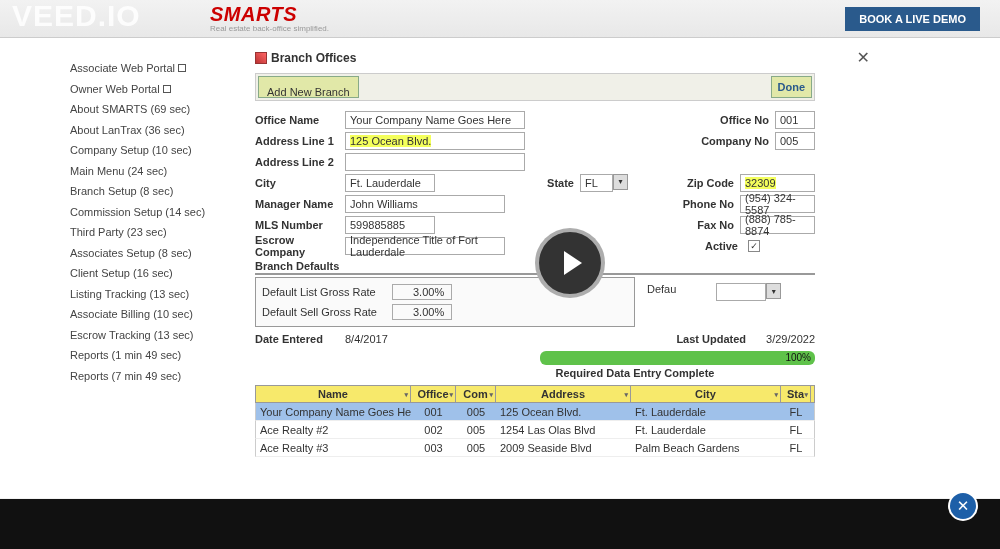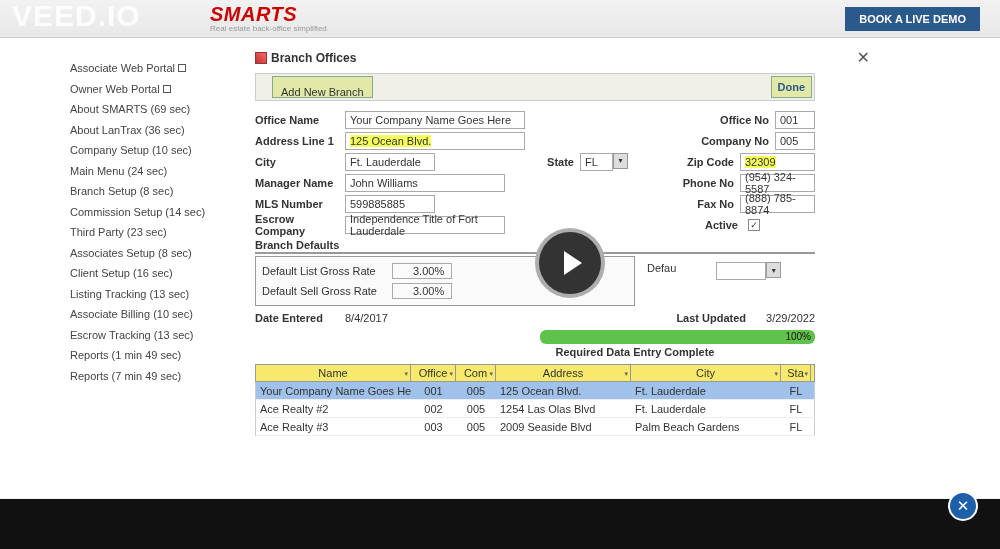--- a/index.html
+++ b/index.html
@@ -18,21 +18,21 @@
 .sidebar-item { font-size: 11px; color: #444; padding: 2px 0; cursor: pointer; white-space: nowrap; line-height: 1.5; }
 .ext-icon { display: inline-block; width: 8px; height: 8px; border: 1px solid #555; margin-left: 3px; position: relative; top: 0px; }
 
 .main { flex: 1; padding: 10px 20px 0 0; position: relative; }
 .panel-header { display: flex; align-items: center; margin-bottom: 6px; }
 .grid-icon { width: 12px; height: 12px; background: linear-gradient(45deg,#b33,#f66); margin-right: 4px; border: 1px solid #933; }
 .panel-title { font-size: 12px; font-weight: bold; }
 .close-x { margin-left: auto; margin-right: 110px; font-size: 16px; color: #555; cursor: pointer; font-weight: normal; }
 
 .toolbar { background: #f0f0e8; height: 28px; width: 560px; display: flex; align-items: center; border: 1px solid #ccc; margin-bottom: 8px; }
-.add-btn { background: #e1e8a8; border: 1px solid #8a8; color: #333; height: 22px; padding: 9px 8px; margin-left: 16px; font-size: 11px; cursor: pointer; }
+.add-btn { background: #e1e8a8; border: 1px solid #8a8; color: #333; height: 22px; padding: 9px 8px; margin-left: 2px; font-size: 11px; cursor: pointer; }
 .done-btn { margin-left: auto; margin-right: 2px; background: #e1e8a8; border: 1px solid #8a8; color: #2a5a8c; height: 22px; padding: 0 6px; font-size: 11px; font-weight: bold; cursor: pointer; }
 
 .form-row { display: flex; align-items: center; height: 21px; margin-bottom: 0px; width: 560px; }
 .lbl { width: 90px; font-size: 11px; font-weight: bold; }
 .lbl-r { font-size: 11px; font-weight: bold; text-align: right; padding-right: 6px; }
 .hl { background: #f4ff5c; }
 .field { border: 1px solid #aaa; height: 18px; font-size: 11px; padding: 0 4px; display: inline-flex; align-items: center; background: white; }
 .field.w180 { width: 180px; }
 .field.w160 { width: 160px; }
 .field.w90 { width: 90px; }
@@ -50,21 +50,21 @@
 .dr { display: flex; align-items: center; height: 20px; }
 .dr .dlbl { width: 130px; font-size: 11px; }
 .dr .dval { border: 1px solid #aaa; width: 60px; height: 16px; text-align: right; padding: 0 20px; font-size: 11px; line-height: 15px; }
 
 .dates-row { display: flex; width: 560px; margin-top: 6px; font-size: 11px; }
 .progress { width: 275px; height: 14px; background: #5fc24a; margin-left: 285px; margin-top: 6px; text-align: right; font-size: 10px; padding-right: 4px; line-height: 14px; color: #111; border-radius: 6px; }
 .req-text { width: 560px; text-align: center; font-size: 11px; font-weight: bold; color: #333; margin-top: 2px; padding-left: 200px; }
 
 .grid { width: 560px; margin-top: 6px; font-size: 11px; }
 .grid-head { display: flex; background: #f7e96b; border: 1px solid #999; }
-.gh { border-right: 1px solid #999; text-align: center; padding: 2px 0; font-weight: normal; position: relative; }
+.gh { border-right: 1px solid #999; text-align: center; padding: 2px 0; font-weight: bold; position: relative; }
 .gh .arrow { position: absolute; right: 2px; top: 5px; font-size: 7px; color: #666; }
 .grid-row { display: flex; border-left: 1px solid #ccc; border-right: 1px solid #ccc; border-bottom: 1px solid #eee; height: 18px; align-items: center; }
 .grid-row.sel { background: #9fc1ea; }
 .gc { padding: 0 4px; overflow: hidden; white-space: nowrap; }
 .c-name { width: 155px; }
 .c-off { width: 45px; text-align: center; }
 .c-com { width: 40px; text-align: center; }
 .c-addr { width: 135px; }
 .c-city { width: 150px; }
 .c-sta { width: 30px; text-align: center; }
@@ -130,20 +130,24 @@
     <div class="form-row">
       <span class="lbl">Address Line 1</span>
       <span class="field w180">
           <span class="hl">125 Ocean Blvd.</span>
         </span>
       <span class="spacer"></span>
       <span class="lbl-r">Company No</span>
       <span class="field w40">005</span>
     </div>
 
+    <div class="form-row">
+      <span class="lbl">Address Line 2</span>
+      <span class="field w180"></span>
+    </div>
 
     <div class="form-row">
       <span class="lbl">City</span>
       <span class="field w90 hl">Ft. Lauderdale</span>
       <span style="width:100px"></span>
       <span class="lbl-r" style="width:45px">State</span>
       <span class="field-wrap">
         <span class="field w33 hl">FL</span>
         <span class="select-arrow">▾</span>
       </span>

